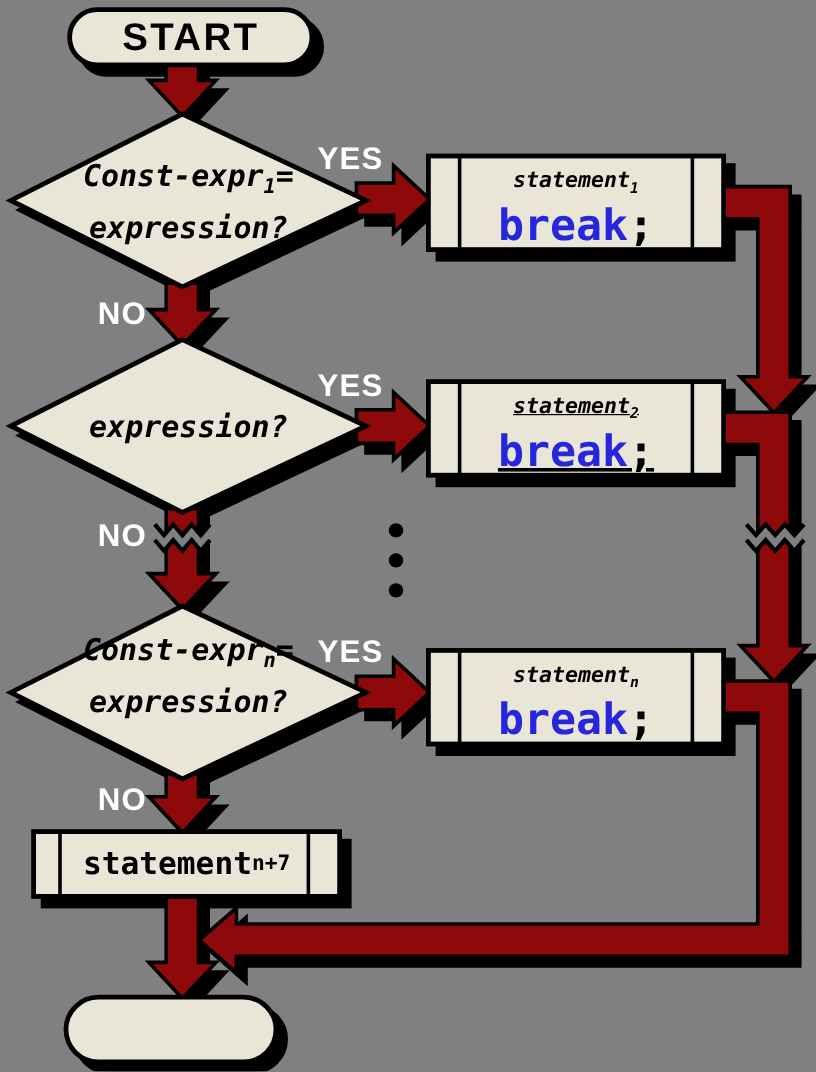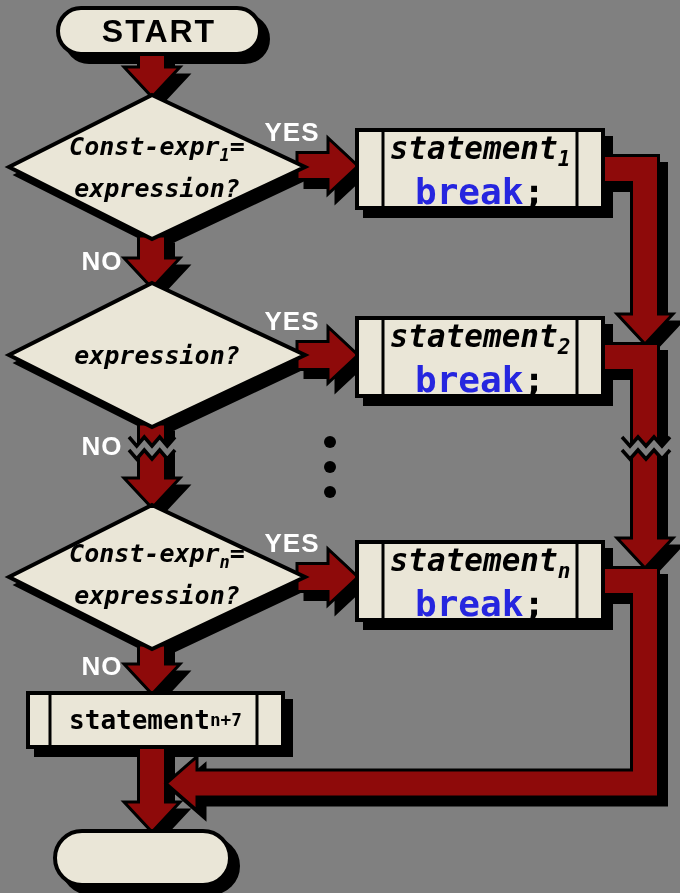--- a/index.html
+++ b/index.html
@@ -11,21 +11,21 @@
   .txt{
     position:absolute;display:flex;align-items:center;justify-content:center;
     color:#000;text-align:center;pointer-events:none;
   }
   .terminal-text{font-weight:bold;font-size:32px;letter-spacing:2px;}
   .diamond-text{
     flex-direction:column;font-family:"DejaVu Sans Mono",monospace;
     font-style:italic;font-weight:bold;font-size:25px;line-height:34px;
   }
   .case-text{flex-direction:column;font-family:"DejaVu Sans Mono",monospace;font-weight:bold;}
-  .case-line1{font-style:italic;font-size:31px;line-height:34px;}
+  .case-line1{font-style:italic;font-size:18px;line-height:34px;}
   .case-line2{font-size:36px;line-height:32px;}
   .kw{color:#2626DF;}
   .final-text{font-family:"DejaVu Sans Mono",monospace;font-weight:bold;font-size:26px;}
   .branch{
     position:absolute;width:66px;font-weight:bold;font-size:26px;color:#ffffff;
     text-align:center;letter-spacing:1px;pointer-events:none;
   }
   sub{font-size:0.68em;}
   .dline{text-align:center;}
 </style>
@@ -117,31 +117,31 @@
 
   <div class="txt diamond-text" style="left:9px;top:99px;width:296px;height:138px;">
     <div class="dline"><span>Const-expr</span><sub>1</sub><span>=</span></div>
     <div class="dline">expression?</div>
   </div>
 
   <div class="txt diamond-text" style="left:9px;top:287px;width:296px;height:138px;">
     <div class="dline">expression?</div>
   </div>
 
-  <div class="txt diamond-text" style="left:9px;top:506px;width:296px;height:138px;">
+  <div class="txt diamond-text" style="left:9px;top:494px;width:296px;height:138px;">
     <div class="dline"><span>Const-expr</span><sub>n</sub><span>=</span></div>
     <div class="dline">expression?</div>
   </div>
 
   <div class="txt case-text" style="left:357px;top:131px;width:246px;height:77px;">
     <div class="case-line1"><span>statement</span><sub>1</sub></div>
     <div class="case-line2"><span class="kw">break</span><span>;</span></div>
   </div>
 
-  <div class="txt case-text" style="left:357px;top:319px;width:246px;height:77px;">
+  <div class="txt case-text" style="left:357px;top:319px;width:246px;height:77px;text-decoration:underline;">
     <div class="case-line1"><span>statement</span><sub>2</sub></div>
     <div class="case-line2"><span class="kw">break</span><span>;</span></div>
   </div>
 
   <div class="txt case-text" style="left:357px;top:543px;width:246px;height:77px;">
     <div class="case-line1"><span>statement</span><sub>n</sub></div>
     <div class="case-line2"><span class="kw">break</span><span>;</span></div>
   </div>
 
   <div class="txt final-text" style="left:28px;top:694px;width:255px;height:52px;">

